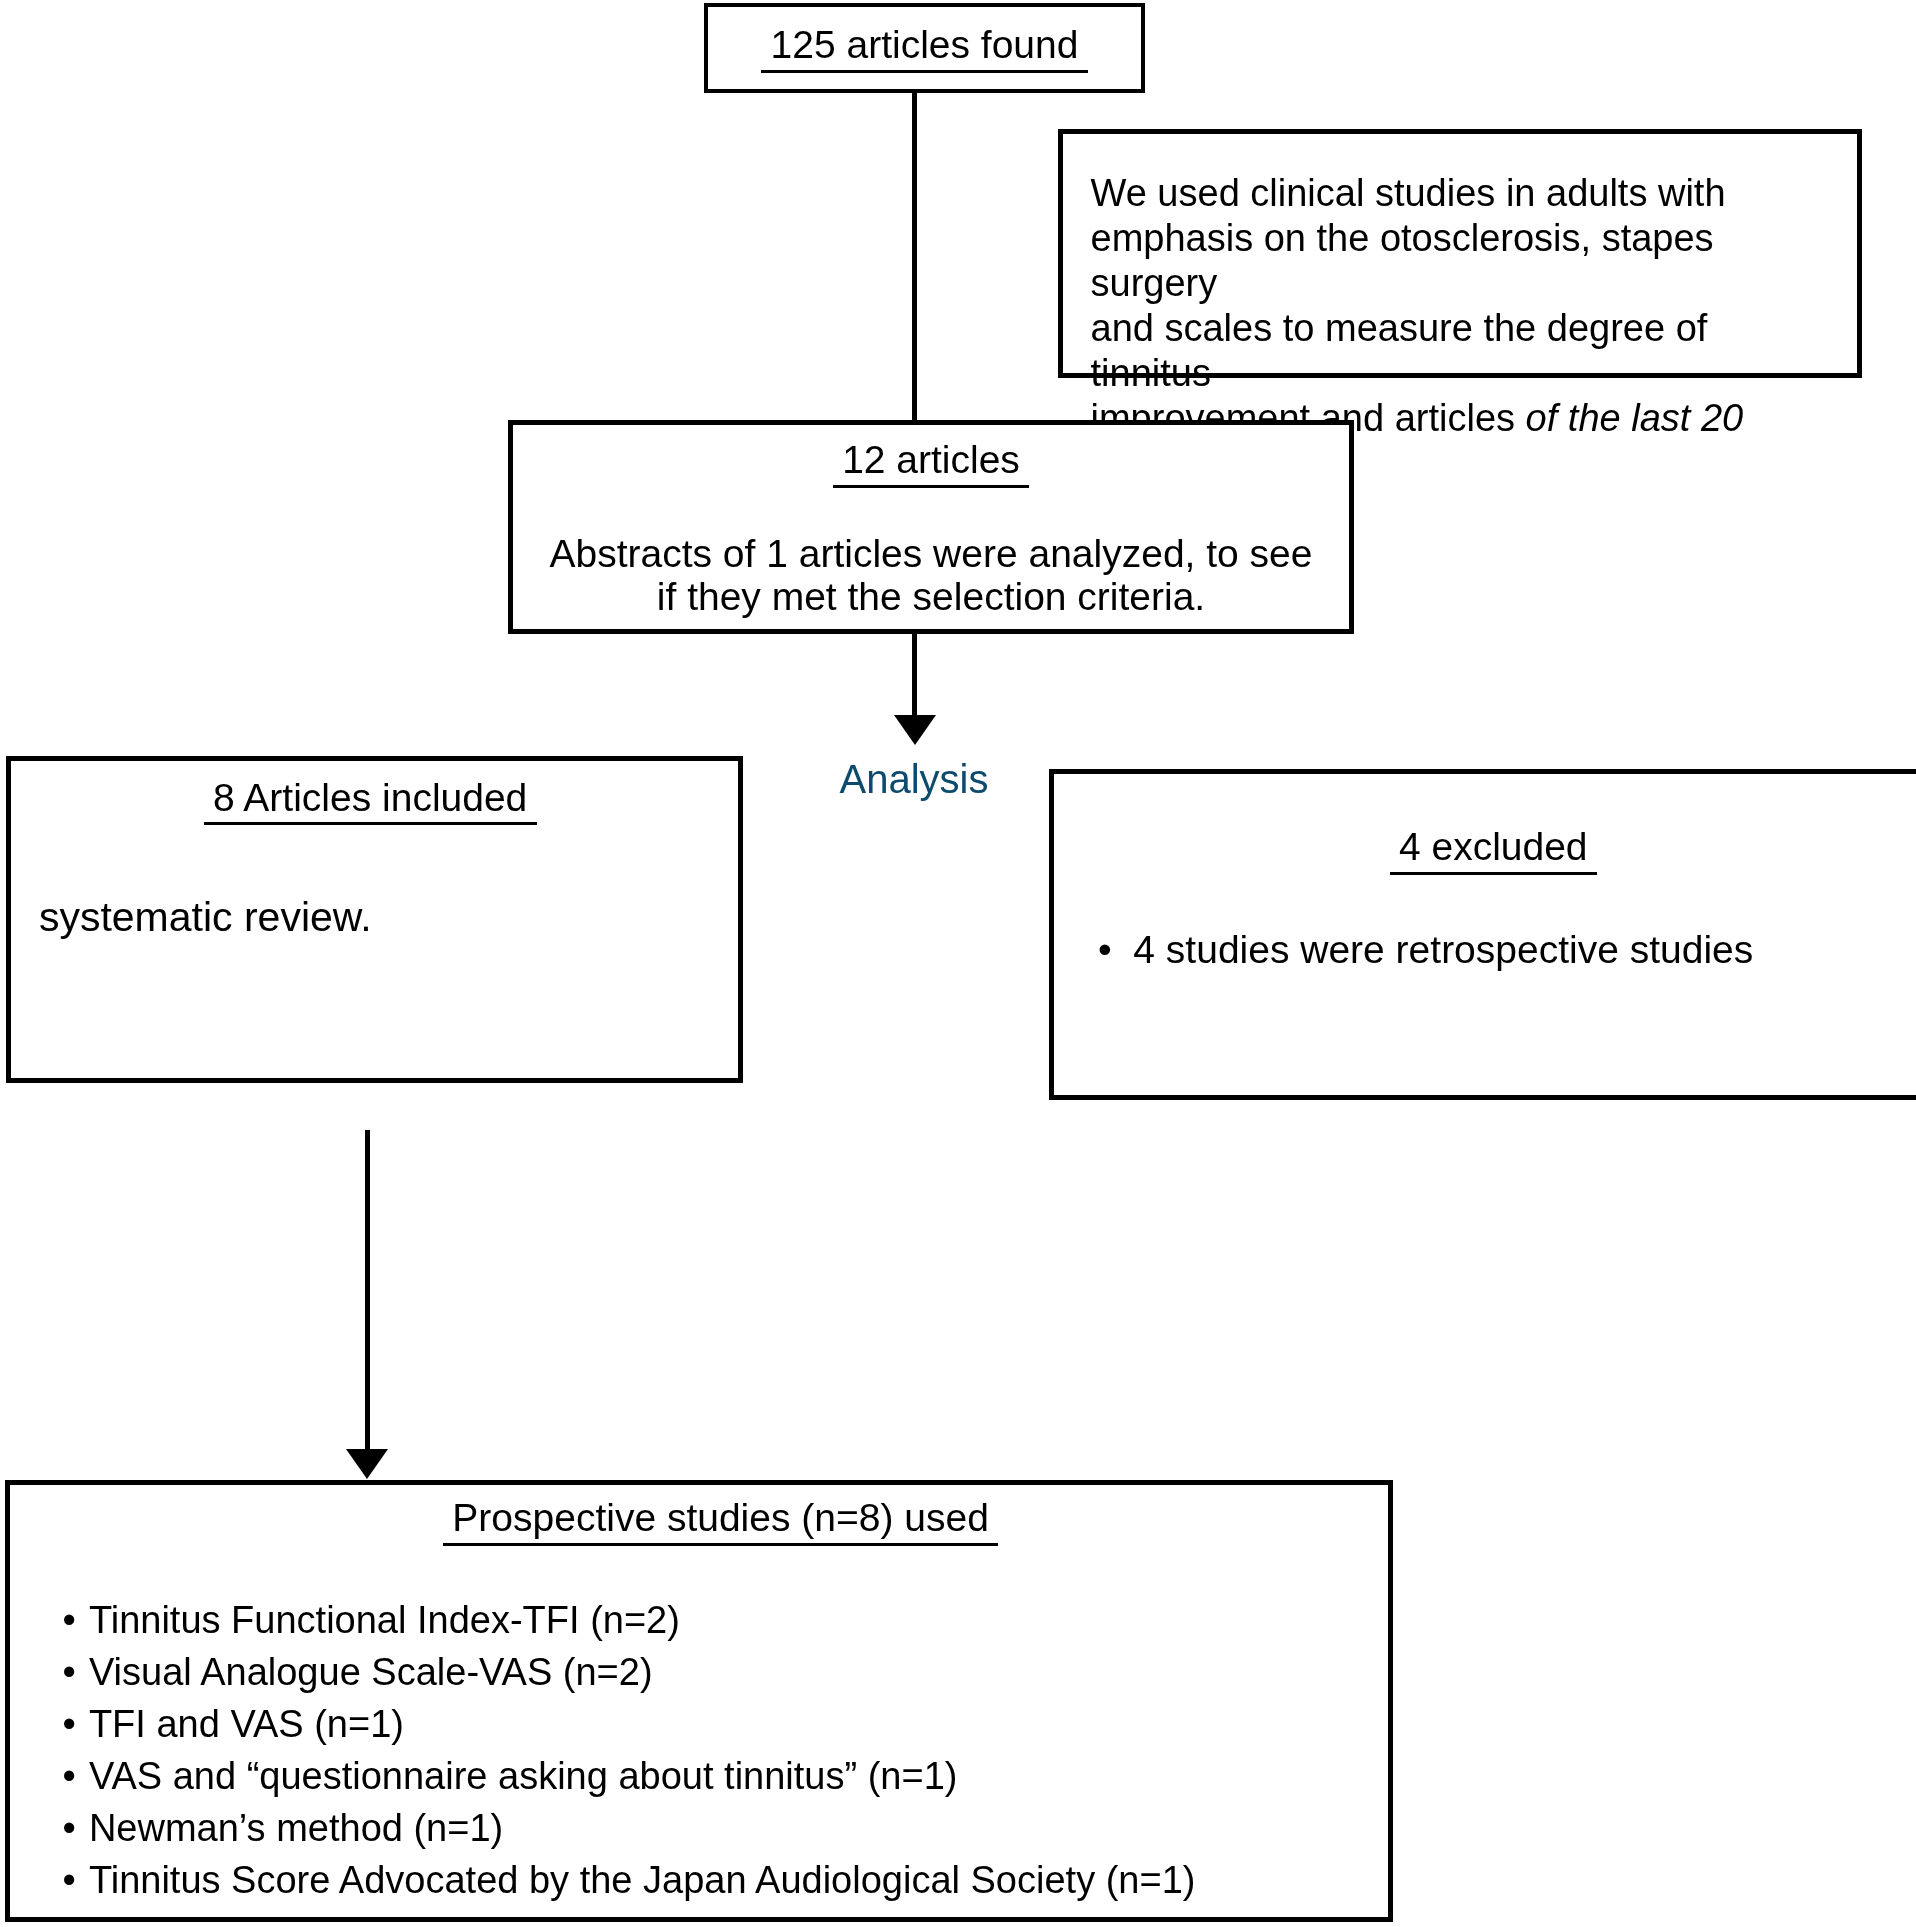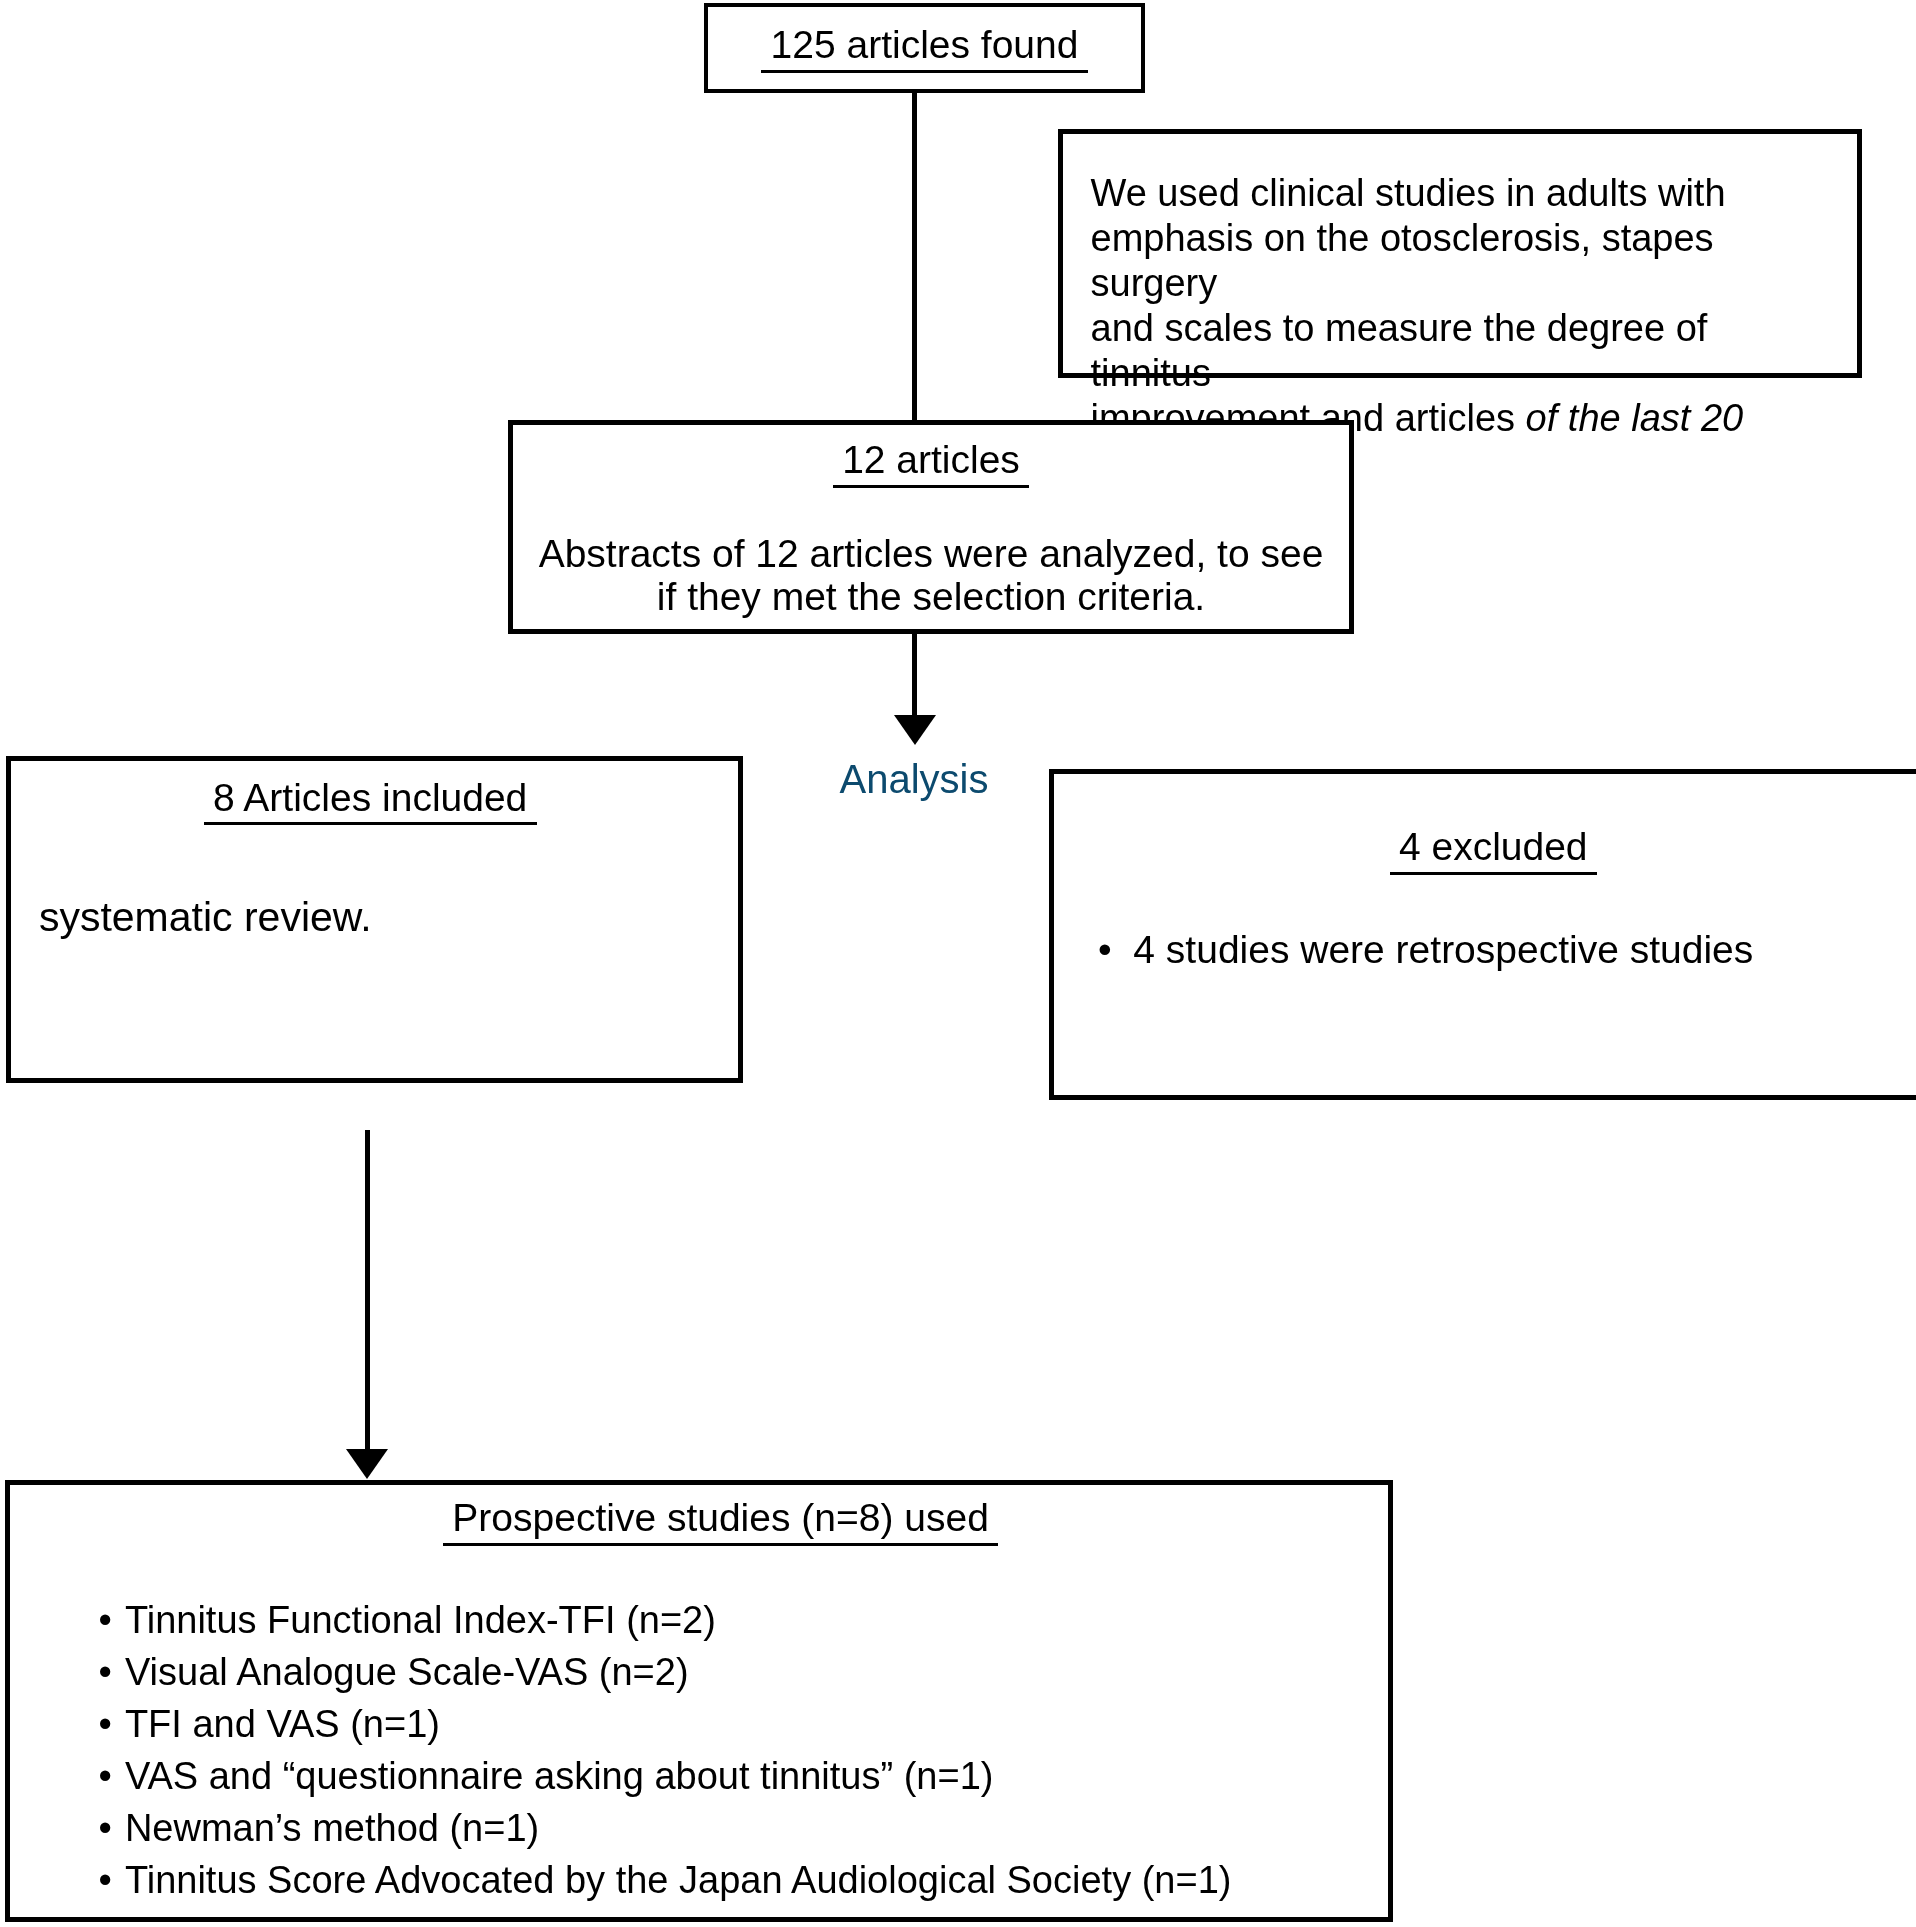--- a/index.html
+++ b/index.html
@@ -116,21 +116,20 @@
   #bottom-box .title { text-align: center; margin-left: 44px; }
   #bottom-box ul {
     list-style: none;
     margin: 48px 0 0 0;
     padding: 0 18.4px 0 53px;
     font-size: 38px;
   }
   #bottom-box li {
     line-height: 52px;
     white-space: nowrap;
-    margin-left: 36px;
   }
   .blt { margin-right: 13px; }
 
   
   #connector-top { left: 912px; top: 92px; height: 328px; }
   #arrow-mid-shaft { left: 912px; top: 634px; height: 83px; }
   #arrow-mid-head { left: 894px; top: 715px; }
   #arrow-left-shaft { left: 365px; top: 1130px; height: 321px; }
   #arrow-left-head { left: 346px; top: 1449px; }
 </style>
@@ -148,21 +147,21 @@
   <div class="box" id="note-box">
     <div>We used clinical studies in adults with</div>
     <div>emphasis on the otosclerosis, stapes surgery</div>
     <div>and scales to measure the degree of tinnitus</div>
     <div><span>improvement and articles </span><span class="italic">of the last 20 years.</span></div>
   </div>
 
   <div class="box" id="mid-box">
     <div class="title"><span class="u">12 articles</span></div>
     <div class="body">
-      <div>Abstracts of 12 articles were analyzed, to see</div>
+      <div>Abstracts of 1 articles were analyzed, to see</div>
       <div>if they met the selection criteria.</div>
     </div>
   </div>
 
   <div class="vline" id="arrow-mid-shaft"></div>
   <div class="arrowhead" id="arrow-mid-head"></div>
 
   <div id="analysis-label" style="color: #0c4a6e;">Analysis</div>
 
   <div class="box" id="left-box">

